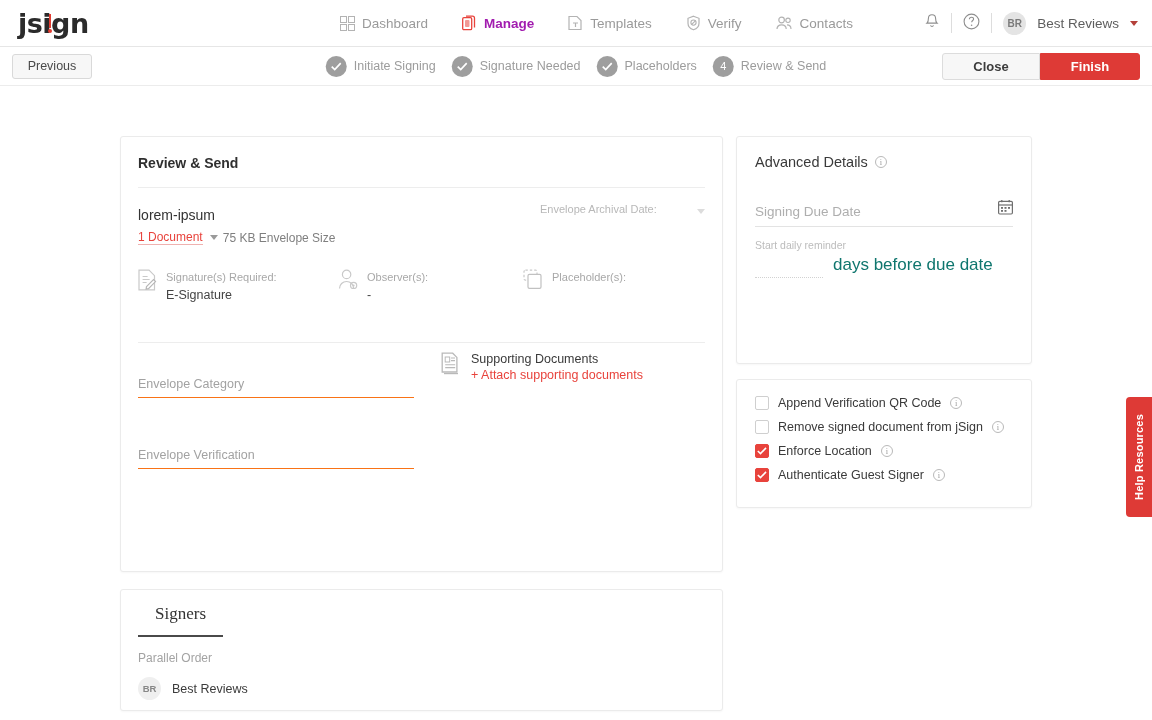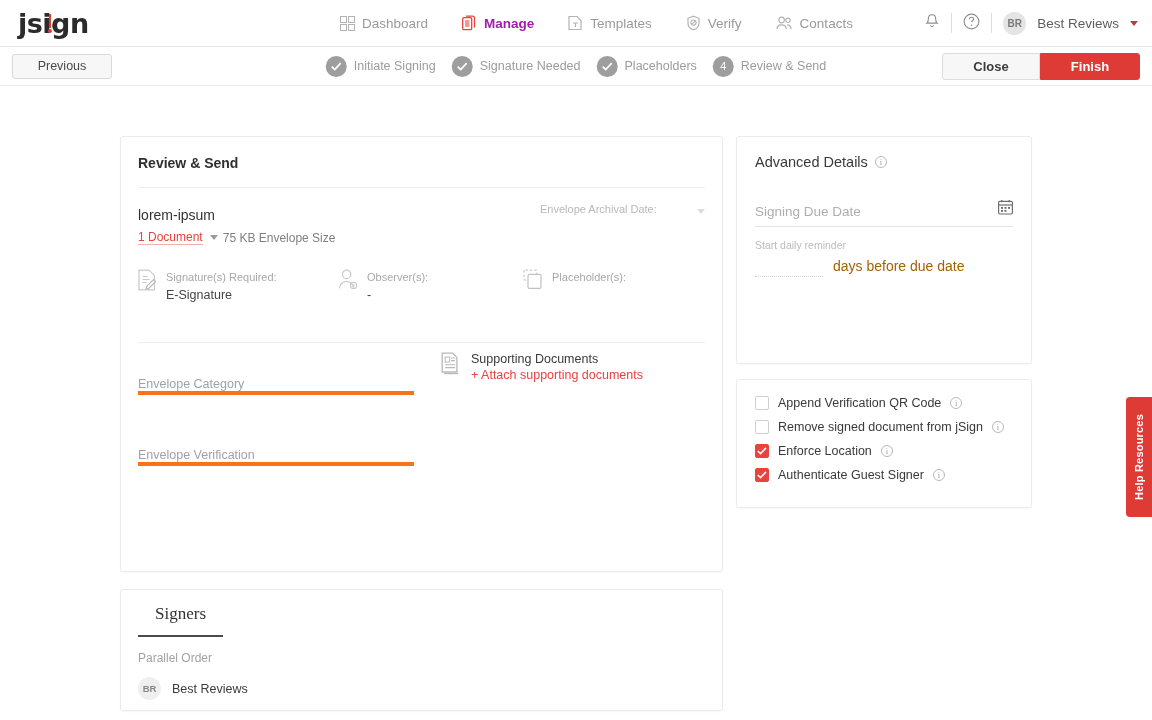--- a/index.html
+++ b/index.html
@@ -107,21 +107,21 @@
   .btn {
     font-size: 12.5px;
     border-radius: 3px;
     cursor: pointer;
     display: flex;
     align-items: center;
     justify-content: center;
     font-family: "Liberation Sans", sans-serif;
   }
   .btn-prev {
-    width: 100px; height: 25px;
+    width: 80px; height: 25px;
     border: 1px solid #d9d9d9;
     background: #f7f7f7;
     color: #4a4a4a;
   }
   .steps {
     position: absolute;
     left: 50%;
     transform: translateX(-50%);
     display: flex;
     align-items: center;
@@ -217,23 +217,24 @@
   .infocell { display: flex; gap: 9px; }
   .infocell .ic { flex: 0 0 auto; padding-top: 2px; }
   .info-lbl { font-size: 11px; color: #a8a8a8; line-height: 14px; }
   .info-val { font-size: 12.5px; color: #444; line-height: 16px; margin-top: 2px; text-align: center; }
 
   .hr2 { position: absolute; left: 17px; right: 17px; top: 205px; height: 1px; background: #ededed; }
 
   .underline-field {
     position: absolute;
     width: 276px;
-    border-bottom: 4px solid #f97316;
+    border-bottom: 1px solid #f97316;
     font-size: 12.5px;
     color: #a2a2a2;
+    padding-bottom: 6px;
   }
 
   .support {
     position: absolute; left: 320px; top: 215px;
     display: flex; gap: 9px;
   }
   .support .txt1 { font-size: 12.5px; color: #3a3a3a; }
   .support .txt2 { font-size: 12.5px; color: #e8433c; cursor: pointer; margin-top: 2px;}
 
   
@@ -273,21 +274,21 @@
   }
   .duedate .ph { font-size: 13.5px; color: #aeaeae; }
   .reminder-lbl { position: absolute; left: 18px; top: 102px; font-size: 10.5px; color: #bcbcbc;}
   .reminder-row {
     position: absolute; left: 18px; top: 118px; right: 18px;
     display: flex; align-items: flex-end; gap: 0;
   }
   .reminder-in {
     width: 68px; border-bottom: 1px dotted #d2d2d2; height: 22px;
   }
-  .reminder-txt { font-size: 14px; color: #a16207; margin-left: 10px; padding-bottom: 3px;}
+  .reminder-txt { font-size: 17px; color: #0f766e; margin-left: 10px; padding-bottom: 3px;}
 
   
   #options-card { left: 736px; top: 293px; width: 296px; height: 129px; }
   .opt { display: flex; align-items: center; gap: 9px; padding-left: 18px; }
   .opt:first-child { padding-top: 16px; }
   .opt + .opt { margin-top: 10px; }
   .cb {
     width: 14px; height: 14px; border-radius: 2px;
     border: 1px solid #cfcfcf; background: #fff;
     flex: 0 0 auto;

